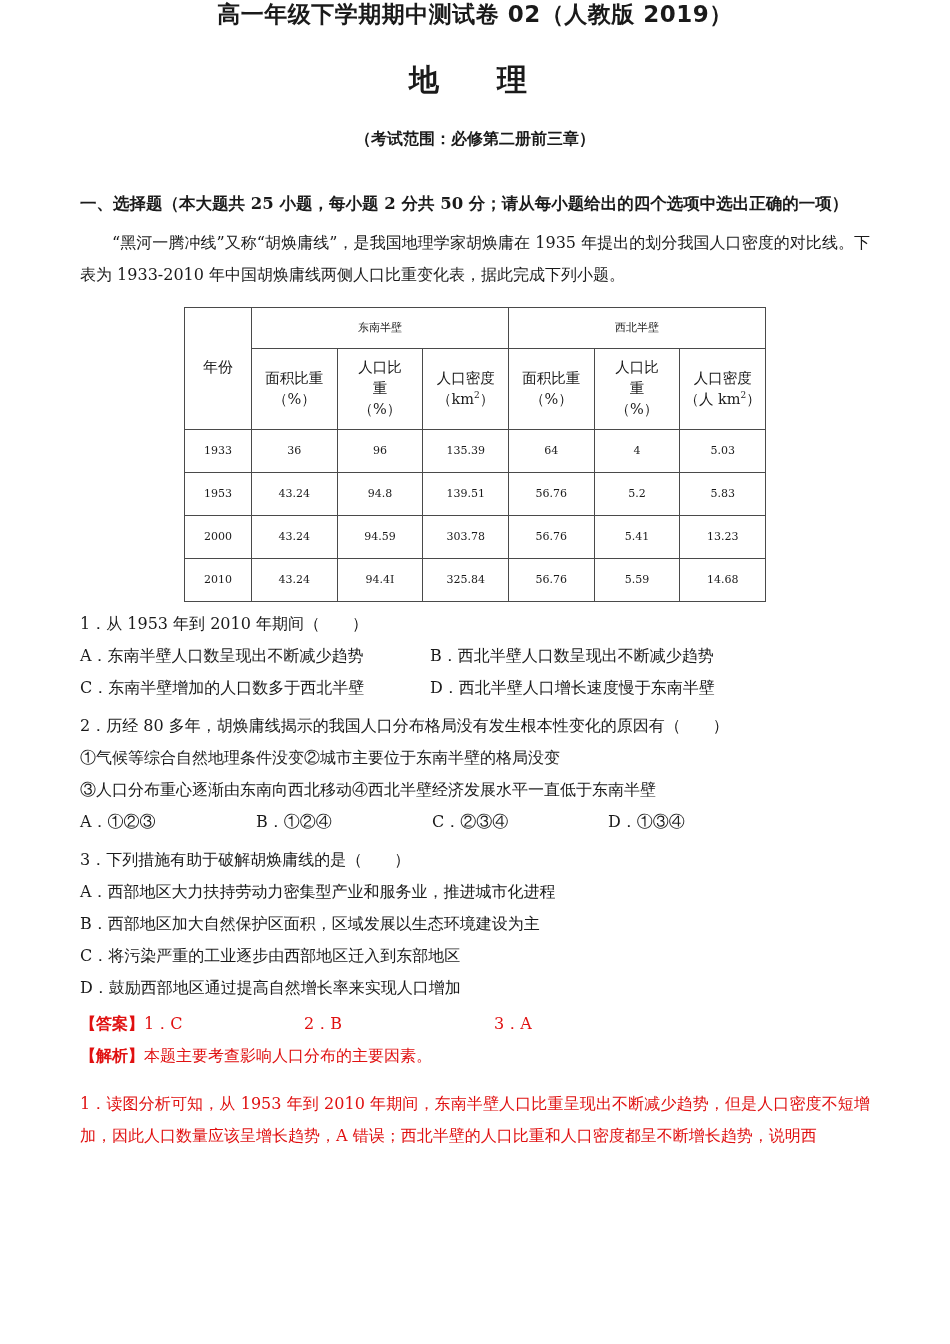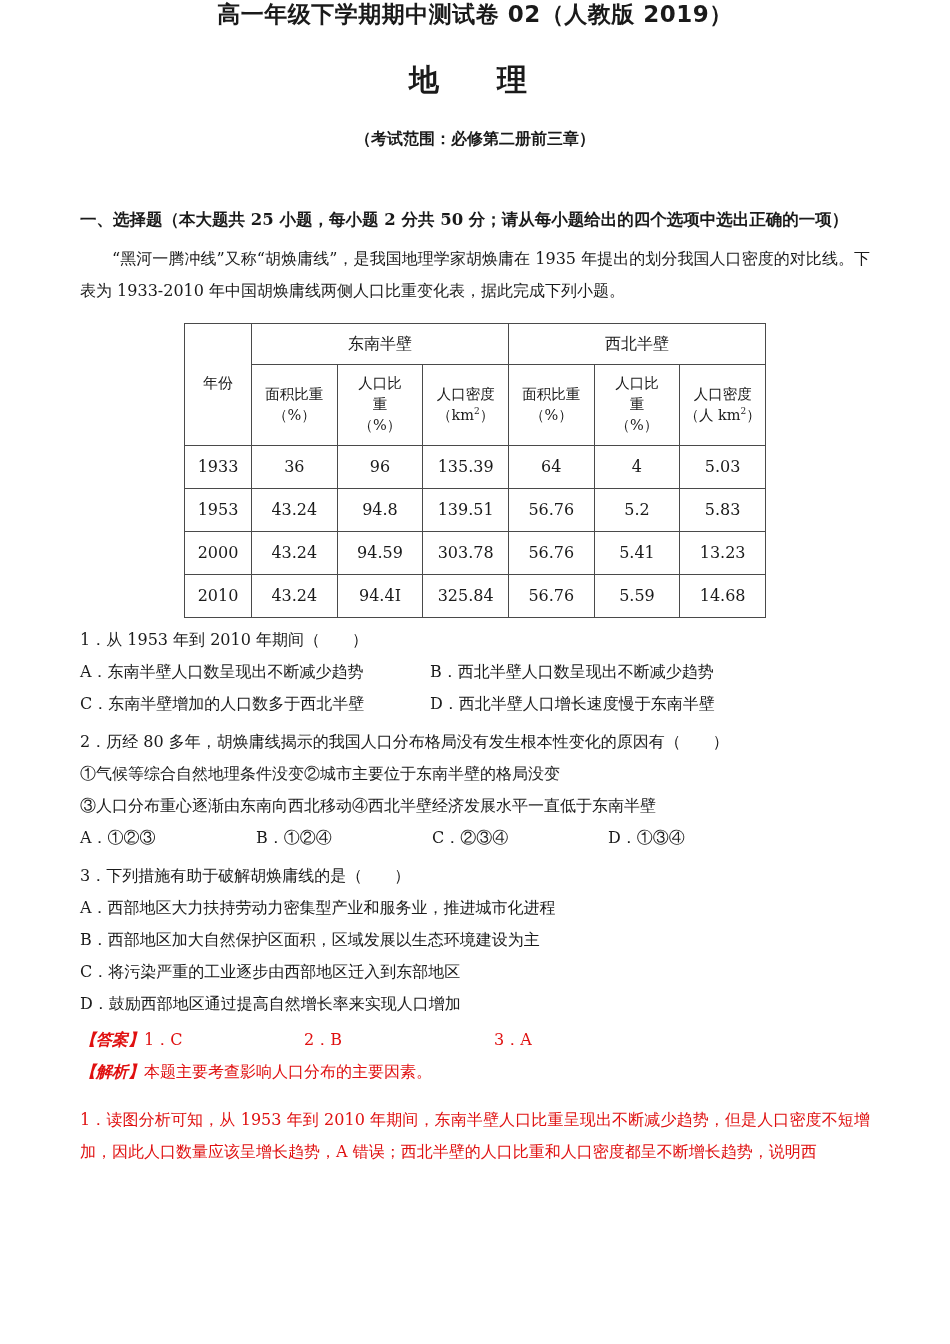--- a/index.html
+++ b/index.html
@@ -47,21 +47,21 @@
     font-weight: bold;
     font-size: 16px;
     padding-top: 30px;
   }
 
   
   .section-heading {
     font-family: "DejaVu Serif", "Liberation Serif", serif;
     font-weight: bold;
     font-size: 16.5px;
-    margin-top: 58px;
+    margin-top: 42px;
     line-height: 1.5;
   }
 
   
   .para {
     font-size: 16px;
     line-height: 2.0;
     text-align: justify;
     margin-top: 10px;
   }
@@ -76,21 +76,21 @@
   table.data-table {
     border-collapse: collapse;
     width: 582px;
     table-layout: fixed;
   }
   table.data-table td, table.data-table th {
     border: 1px solid #4a4a4a;
     text-align: center;
     vertical-align: middle;
     font-weight: normal;
-    font-size: 16px;
+    font-size: 11px;
     font-family: "DejaVu Serif", "Liberation Serif", serif;
     padding: 3px 2px;
     line-height: 1.45;
   }
   table.data-table .grp-head { height: 34px; }
   table.data-table .sub-head { height: 74px; font-size: 14.5px; }
   table.data-table .year-head { width: 62px; font-size: 15px; }
   table.data-table tbody td { height: 36px; }
   .col-area { width: 82px; }
   .col-pop  { width: 82px; }
@@ -118,21 +118,20 @@
   .ans-line {
     color: #e01010;
     font-size: 16px;
     line-height: 2.0;
     display: flex;
     margin-top: 4px;
   }
   .ans-label {
     font-weight: bold;
     white-space: nowrap;
-    font-style: italic;
   }
   .ans-a1 { width: 160px; white-space: nowrap; }
   .ans-a2 { width: 190px; white-space: nowrap; }
   .ans-a3 { white-space: nowrap; }
   .exp-line {
     color: #e01010;
     font-size: 16px;
     line-height: 2.0;
   }
   .exp-para {

